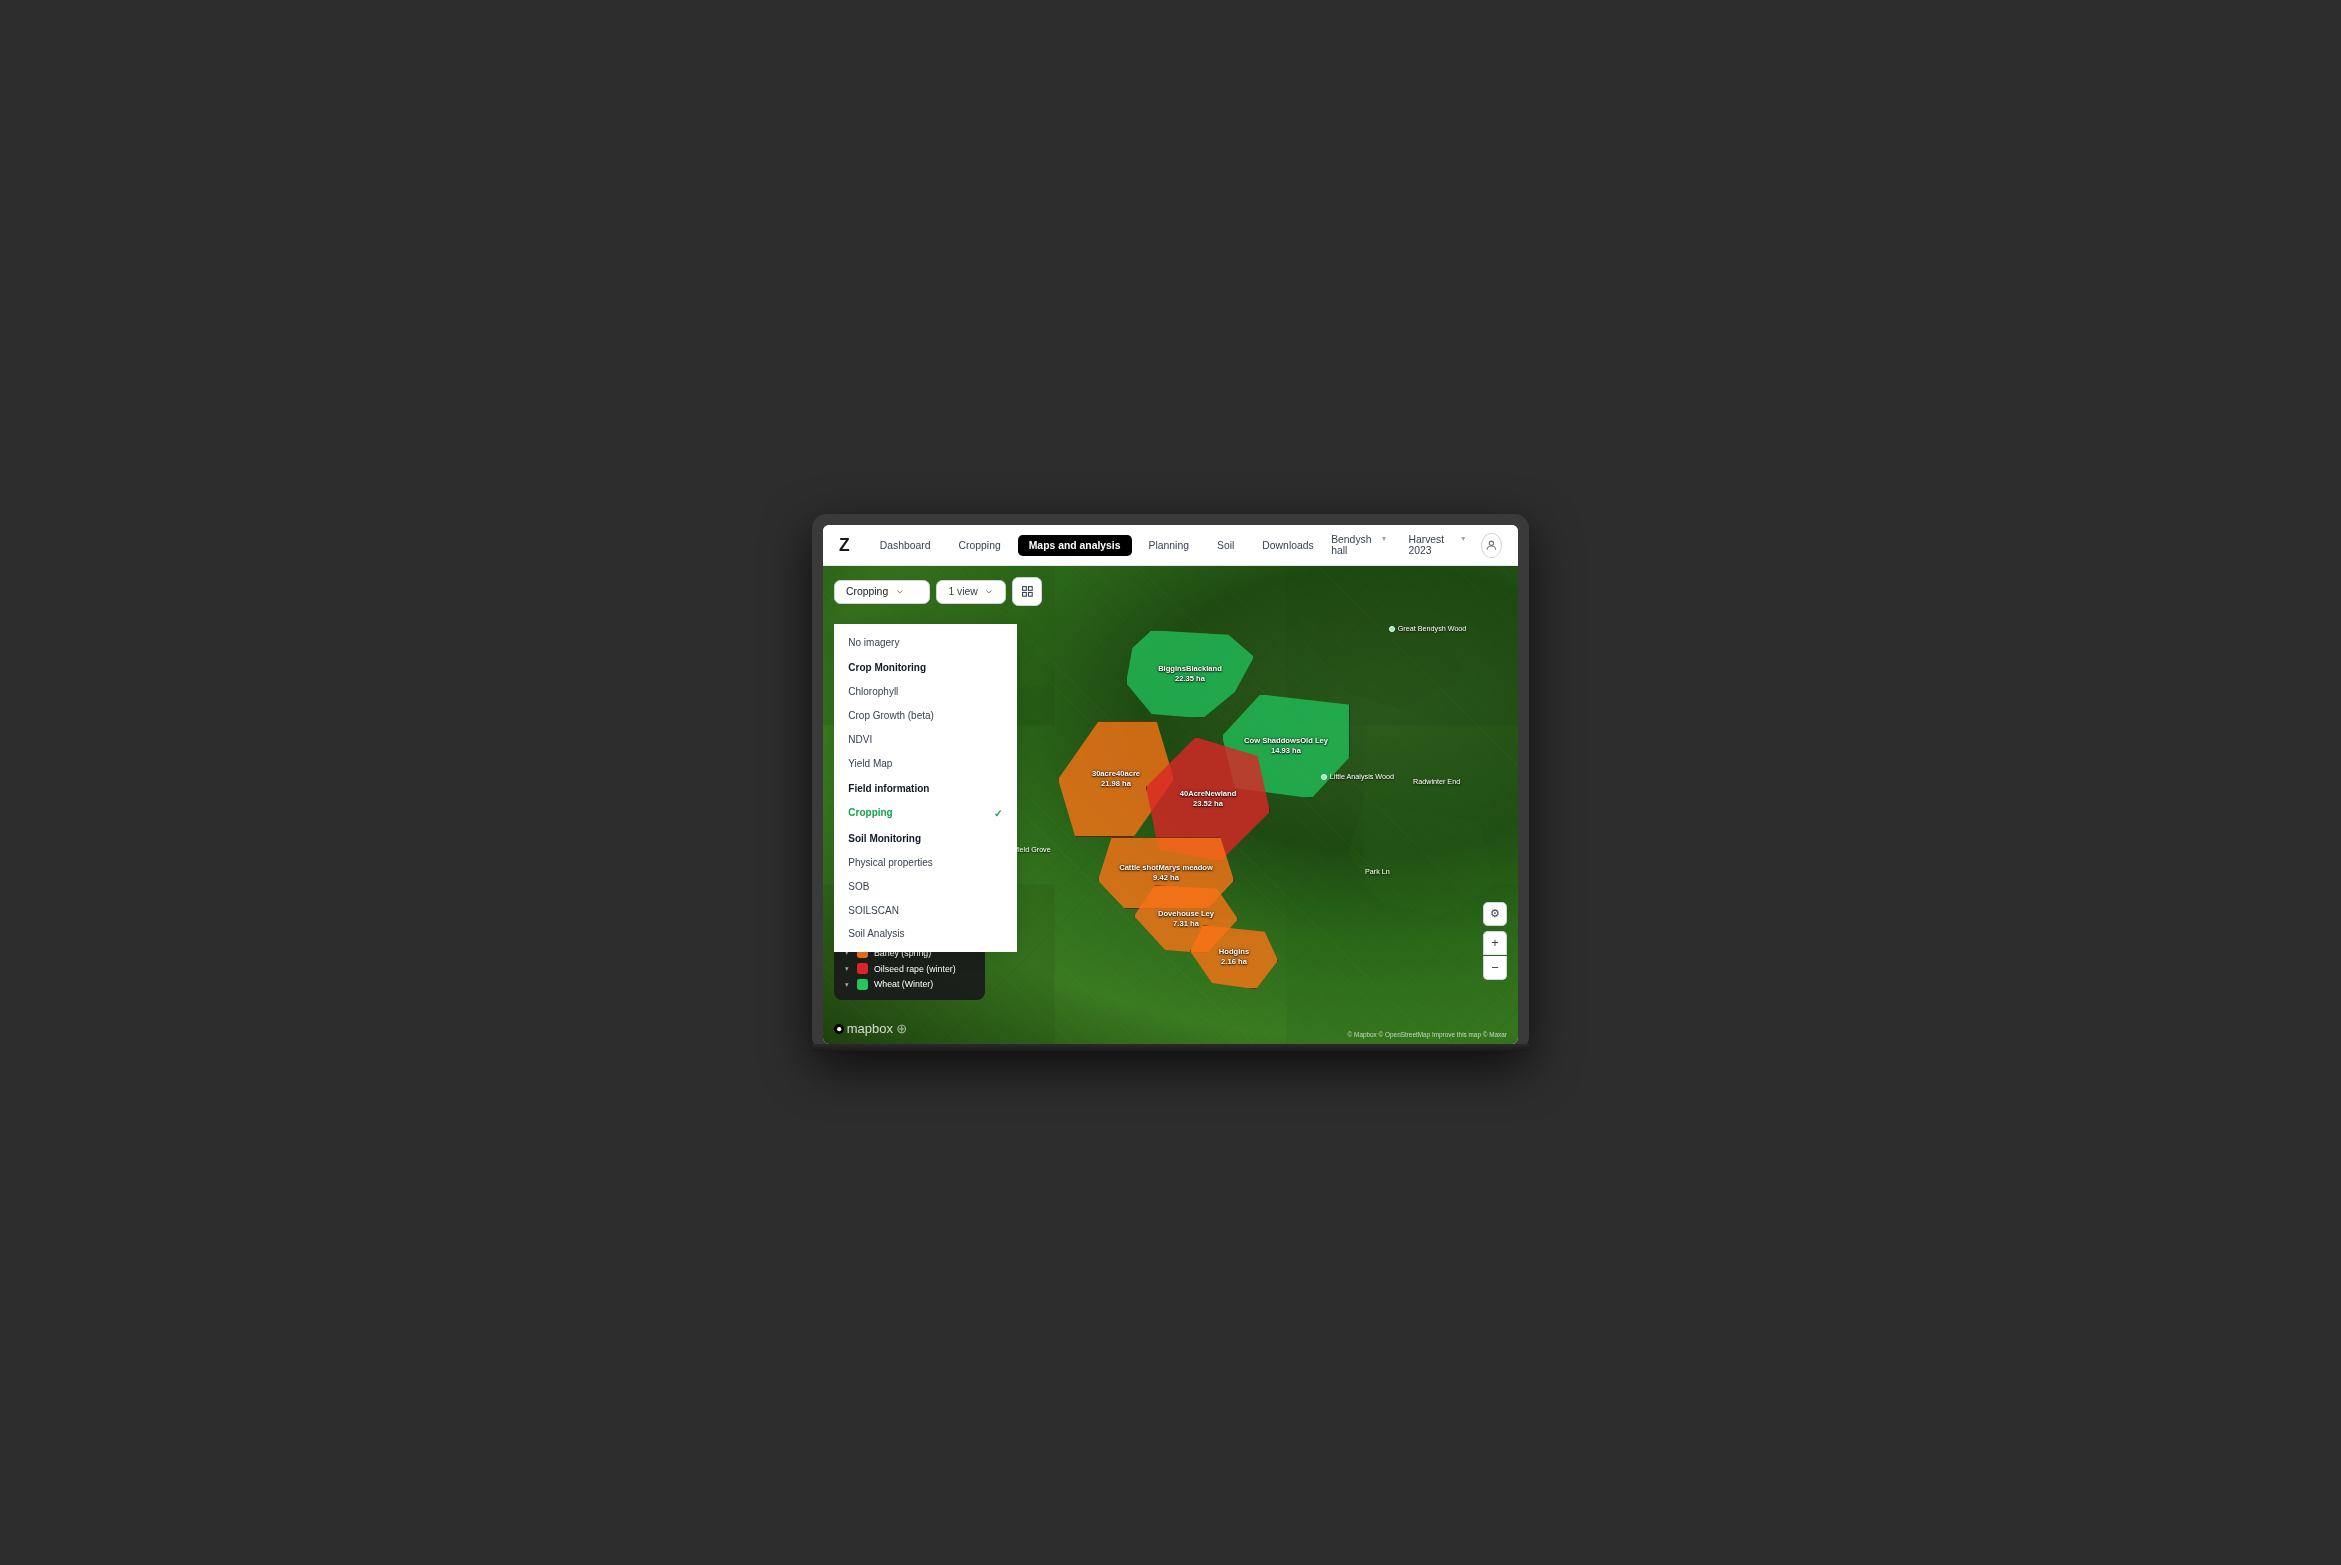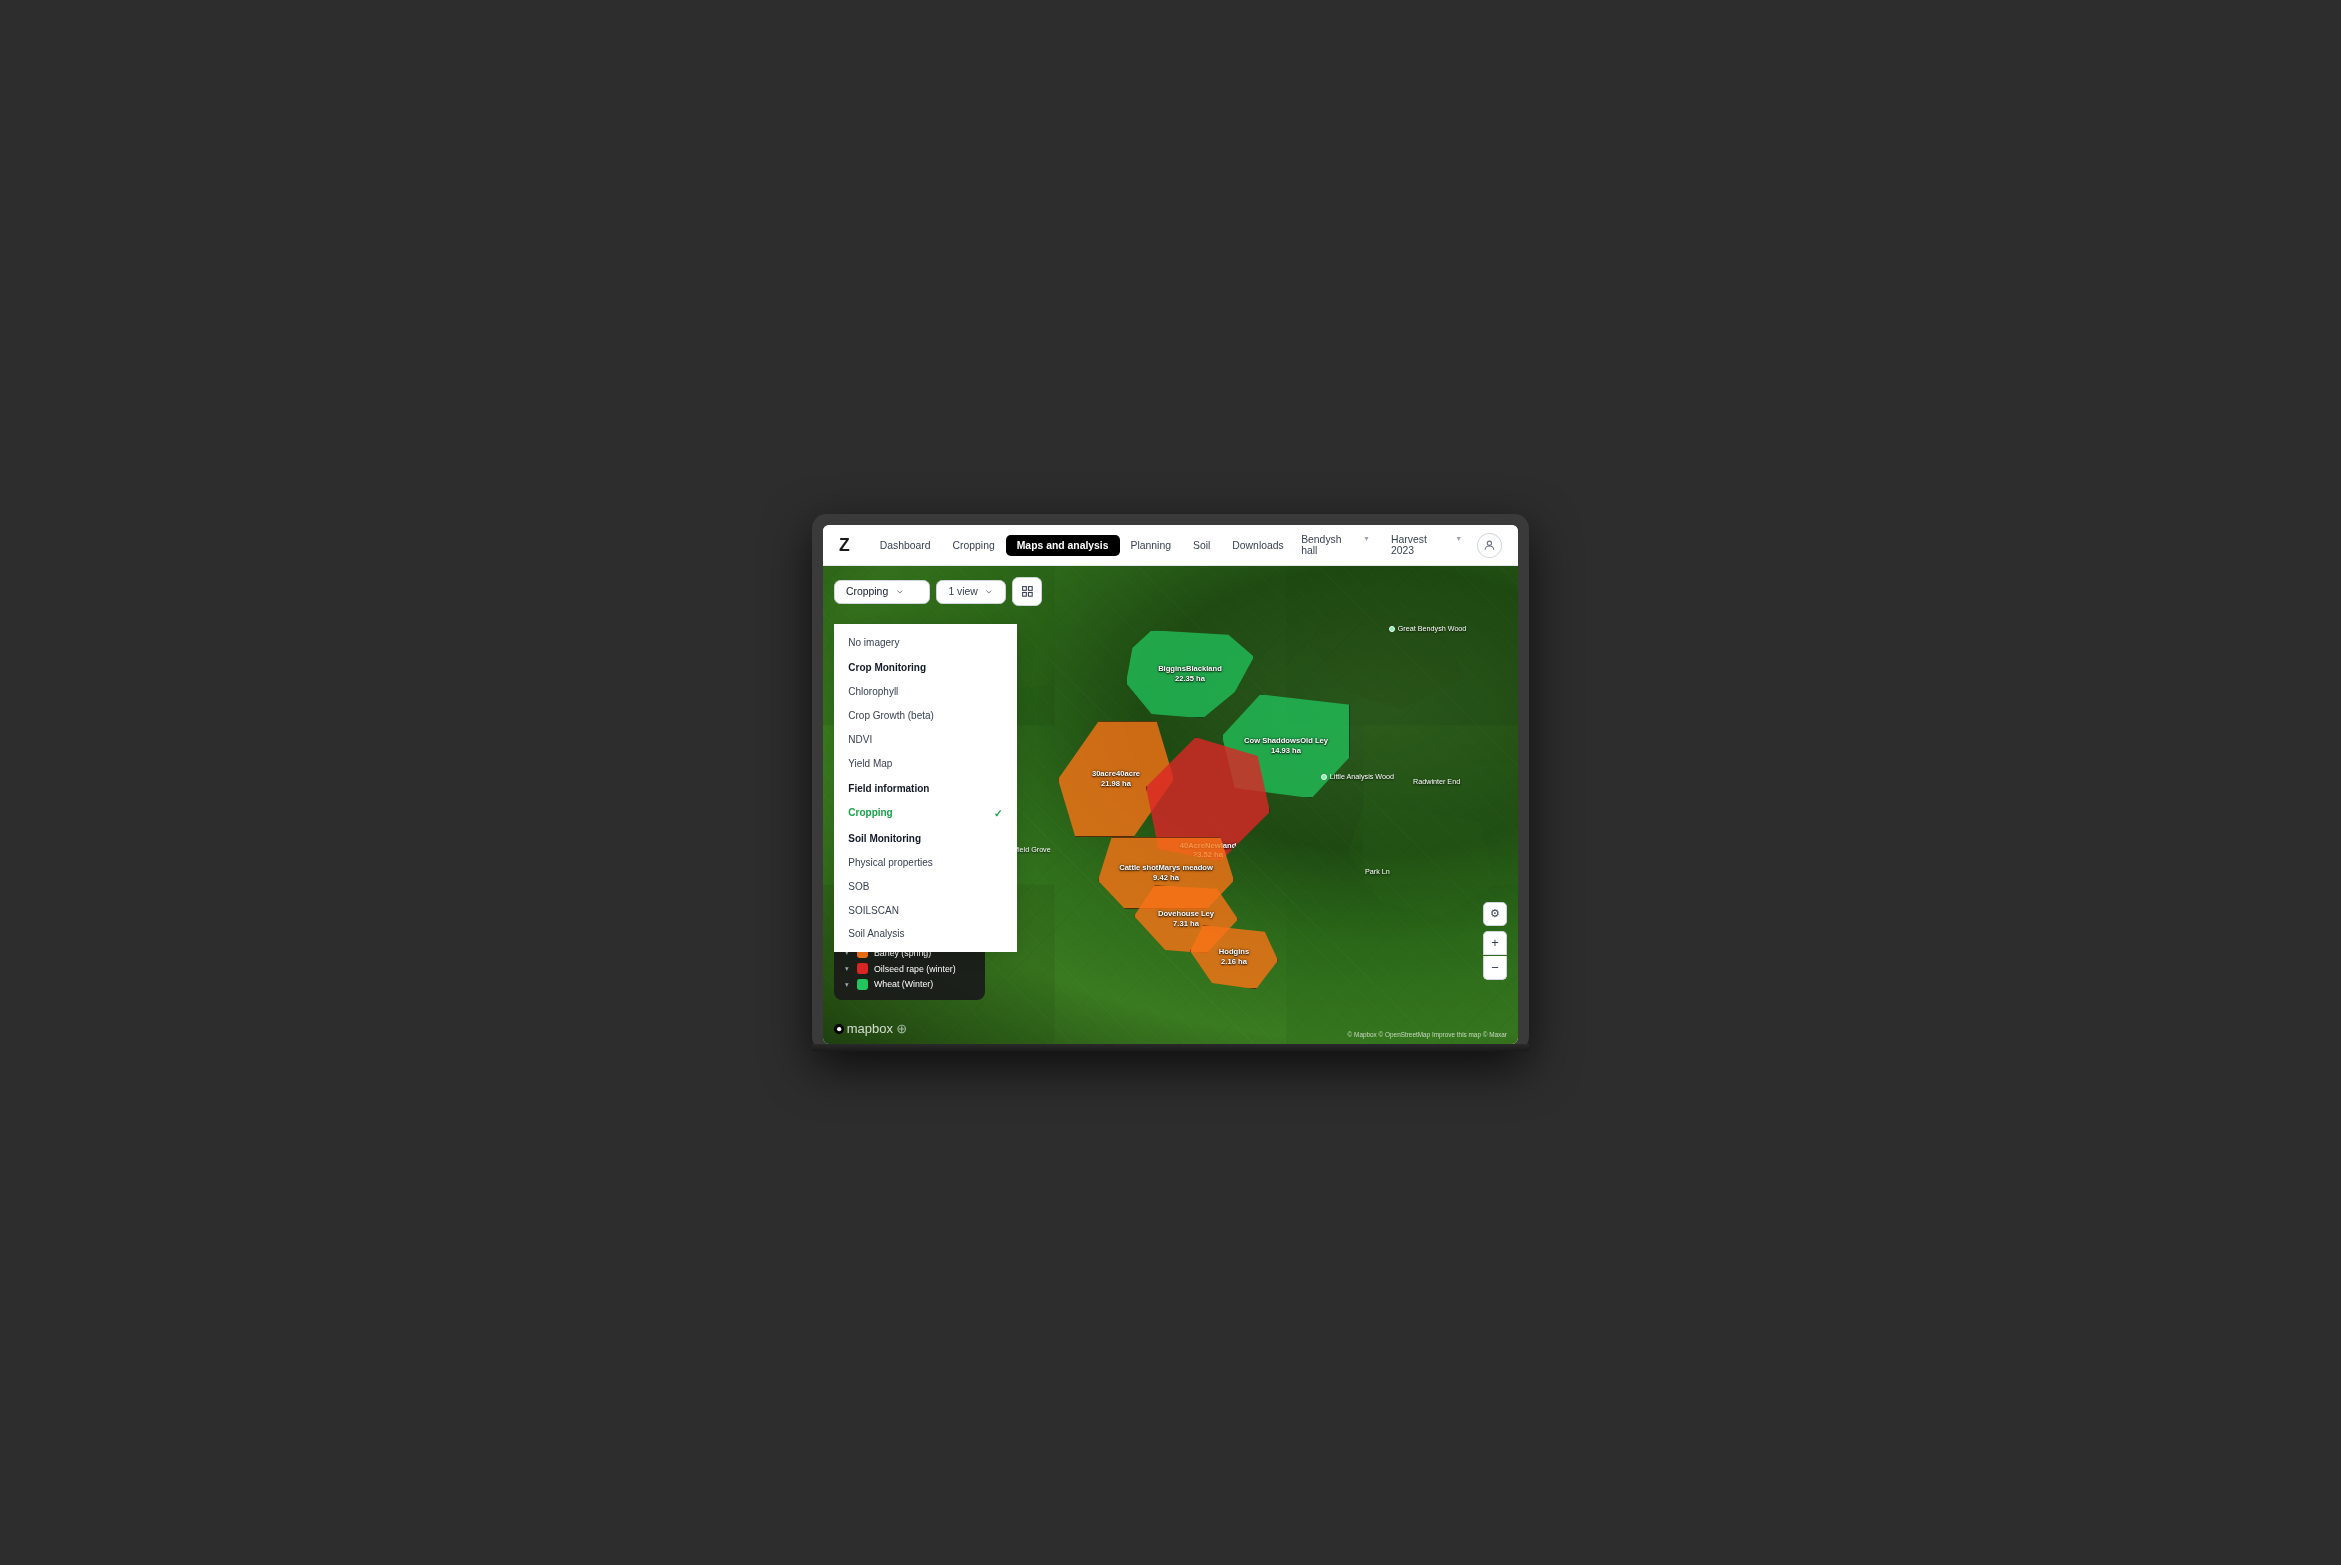--- a/index.html
+++ b/index.html
@@ -43,21 +43,21 @@
     .nav-logo {
       font-size: 17.5px;
       font-weight: 900;
       color: #1a1a1a;
       margin-right: 19px;
     }
 
     .nav-items {
       display: flex;
       align-items: center;
-      gap: 0;
+      gap: 6px;
       flex: 1;
     }
 
     .nav-item {
       padding: 4.8px 11px;
       font-size: 10.4px;
       color: #374151;
       border-radius: 4.8px;
       cursor: pointer;
       white-space: nowrap;
@@ -161,21 +161,20 @@
     }
 
     .field-orange {
       background: rgba(249, 115, 22, 0.8);
       border-color: rgba(0,0,0,0.6);
     }
 
     .field-red {
       background: rgba(220, 38, 38, 0.8);
       border-color: rgba(0,0,0,0.6);
-      justify-content: flex-end;
     }
 
     
     .field-bigginsblackland {
       top: 64px;
       left: 303px;
       width: 128px;
       height: 88px;
       clip-path: polygon(20% 0%, 80% 5%, 100% 30%, 85% 70%, 60% 100%, 20% 95%, 0% 60%, 5% 20%);
     }

